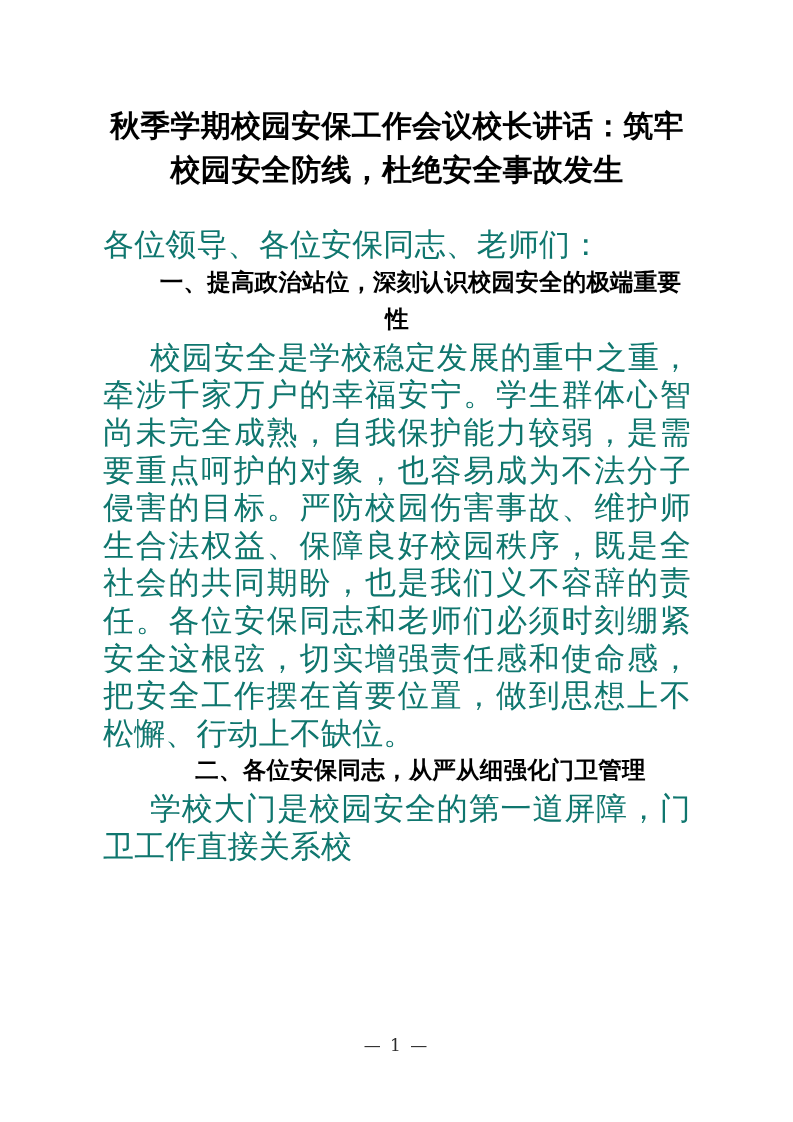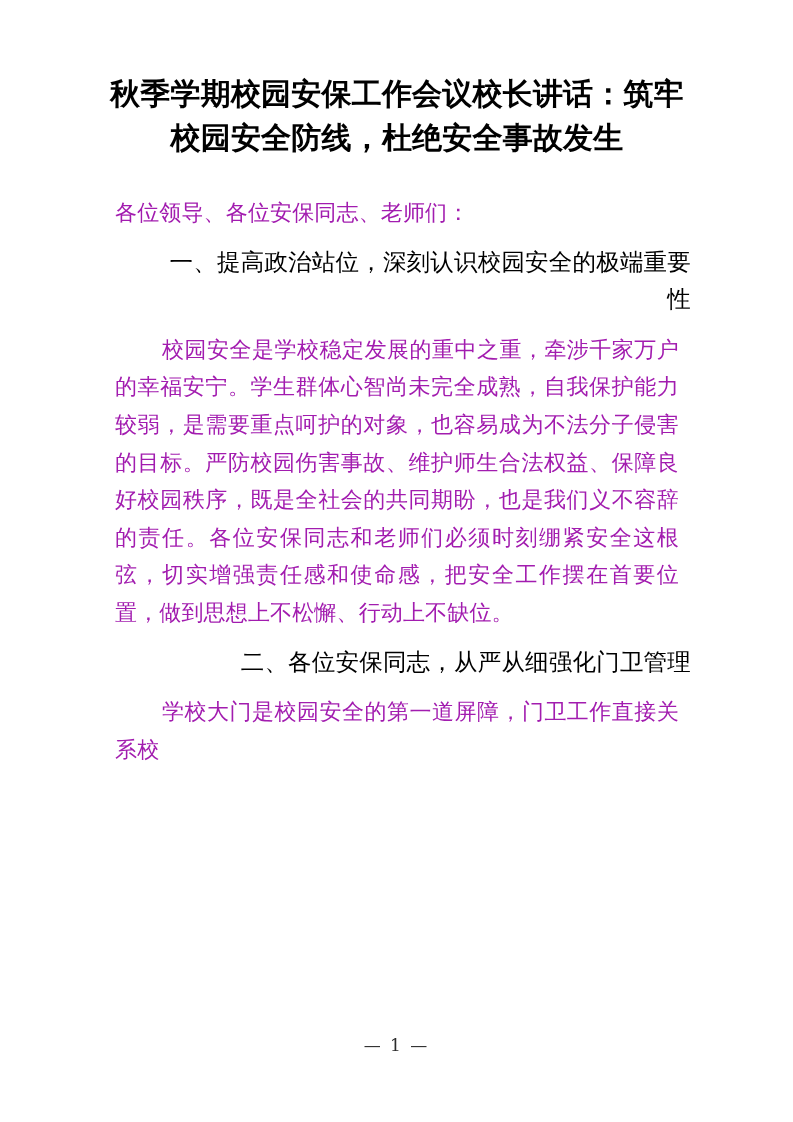--- a/index.html
+++ b/index.html
@@ -34,57 +34,57 @@
 
   
   .doc-title {
     font-family: "DejaVu Sans", "Liberation Sans", sans-serif;
     font-weight: 700;
     font-size: 30px;
     line-height: 44px;
     text-align: center;
     letter-spacing: 0.2px;
     margin: 0;
-    padding-top: 72px;
+    padding-top: 104px;
     color: #000;
   }
 
   
   .body-block {
     margin-top: 34px;
   }
 
   p.para {
     font-family: "DejaVu Serif", "Liberation Serif", serif;
-    font-size: 22px;
+    font-size: 31px;
     line-height: 37.6px;
-    margin: 12px;
+    margin: 0;
     text-align: justify;
     text-justify: inter-ideograph;
     letter-spacing: 0.15px;
-    color: #a21caf;
+    color: #0f766e;
     font-weight: 400;
   }
 
   p.indent {
     text-indent: 47px;
   }
 
   p.salutation {
     text-indent: 0;
   }
 
   h2.section-heading {
     font-family: "DejaVu Sans", "Liberation Sans", sans-serif;
-    font-weight: 400;
+    font-weight: 700;
     font-size: 23.5px;
     line-height: 37.6px;
     margin: 0;
     text-indent: 47px;
-    text-align: right;
+    text-align: center;
     letter-spacing: 0.2px;
     color: #000;
   }
 
   
   .page-footer {
     position: absolute;
     left: 0;
     top: 1034px;
     width: 793px;

